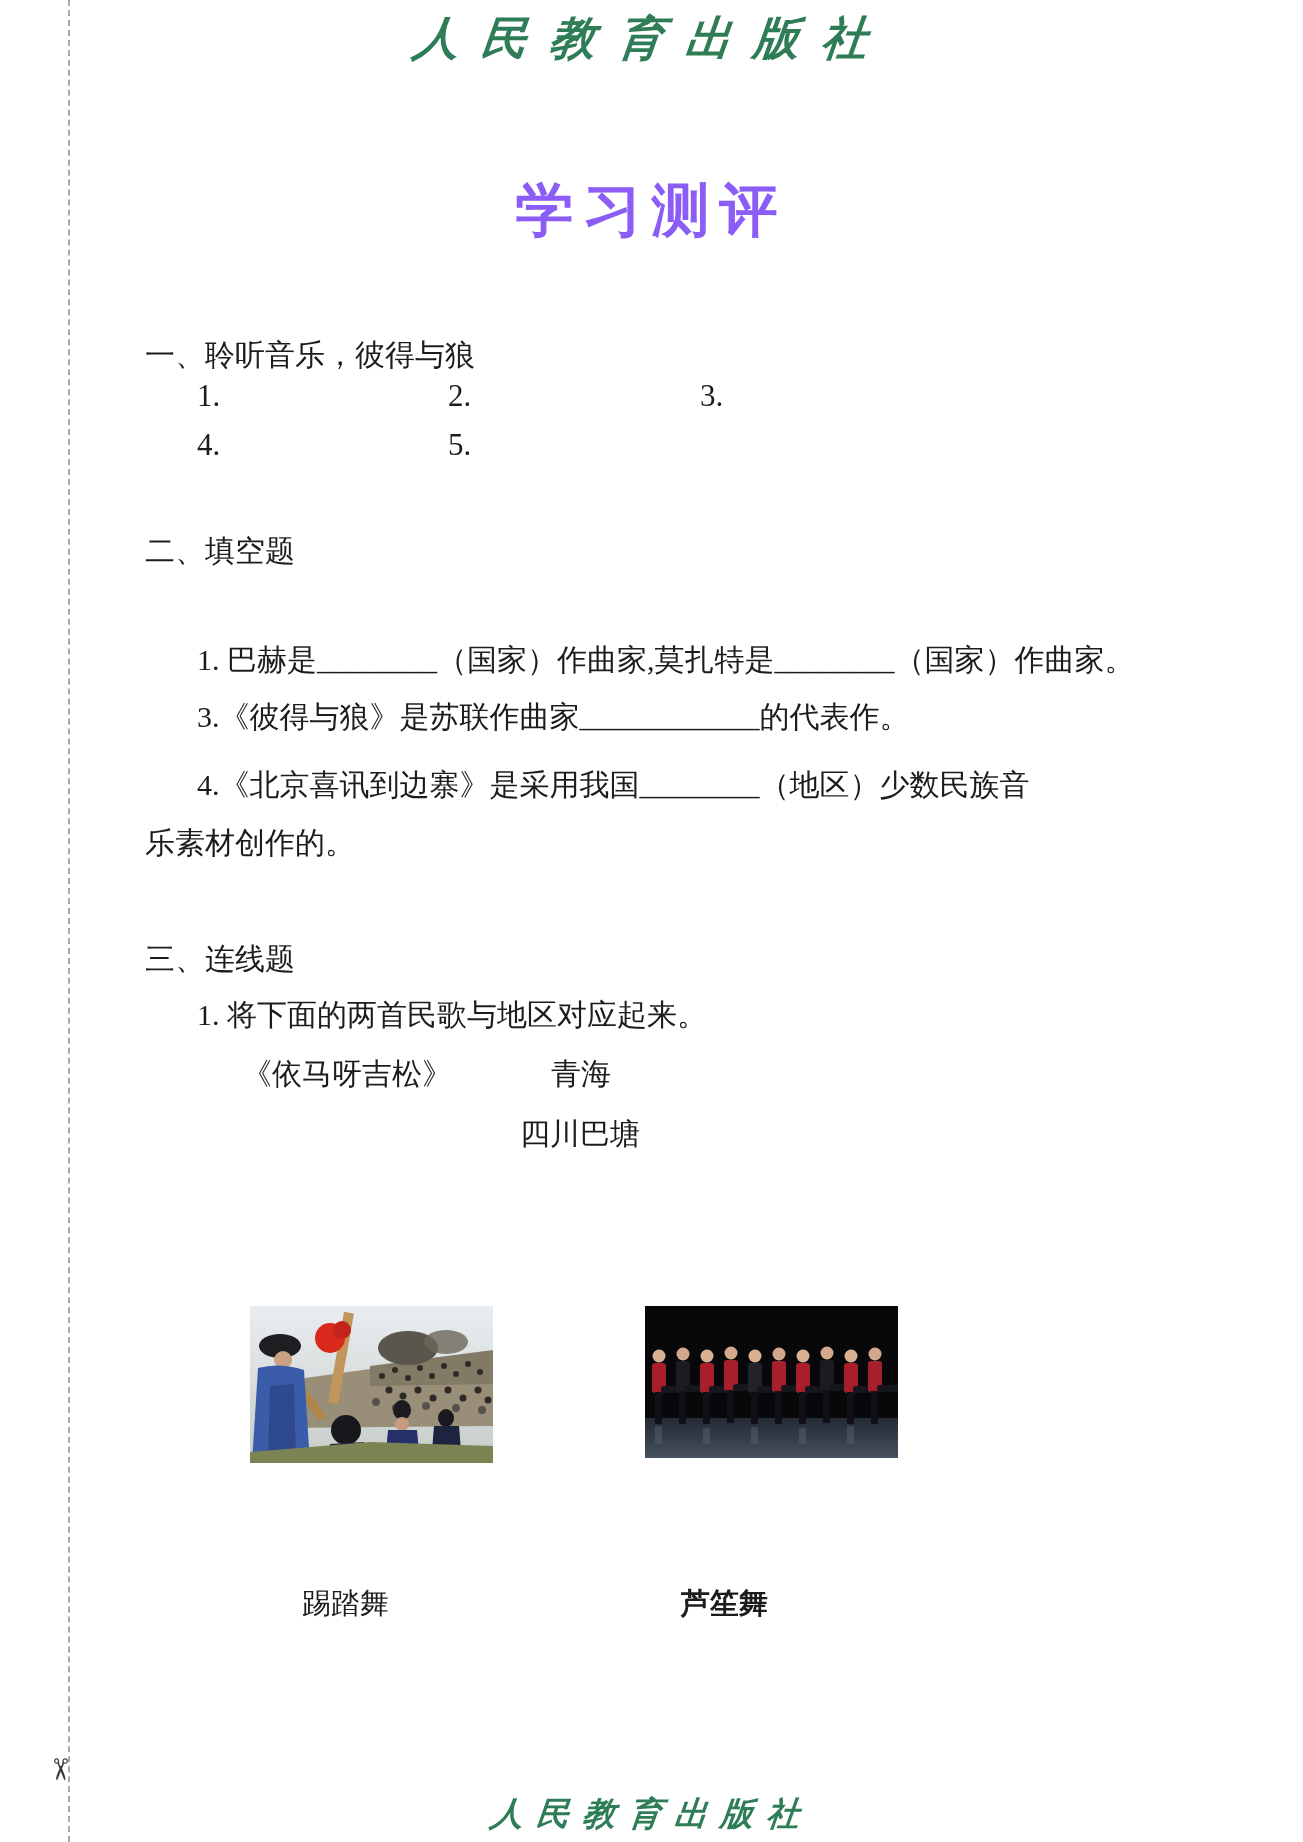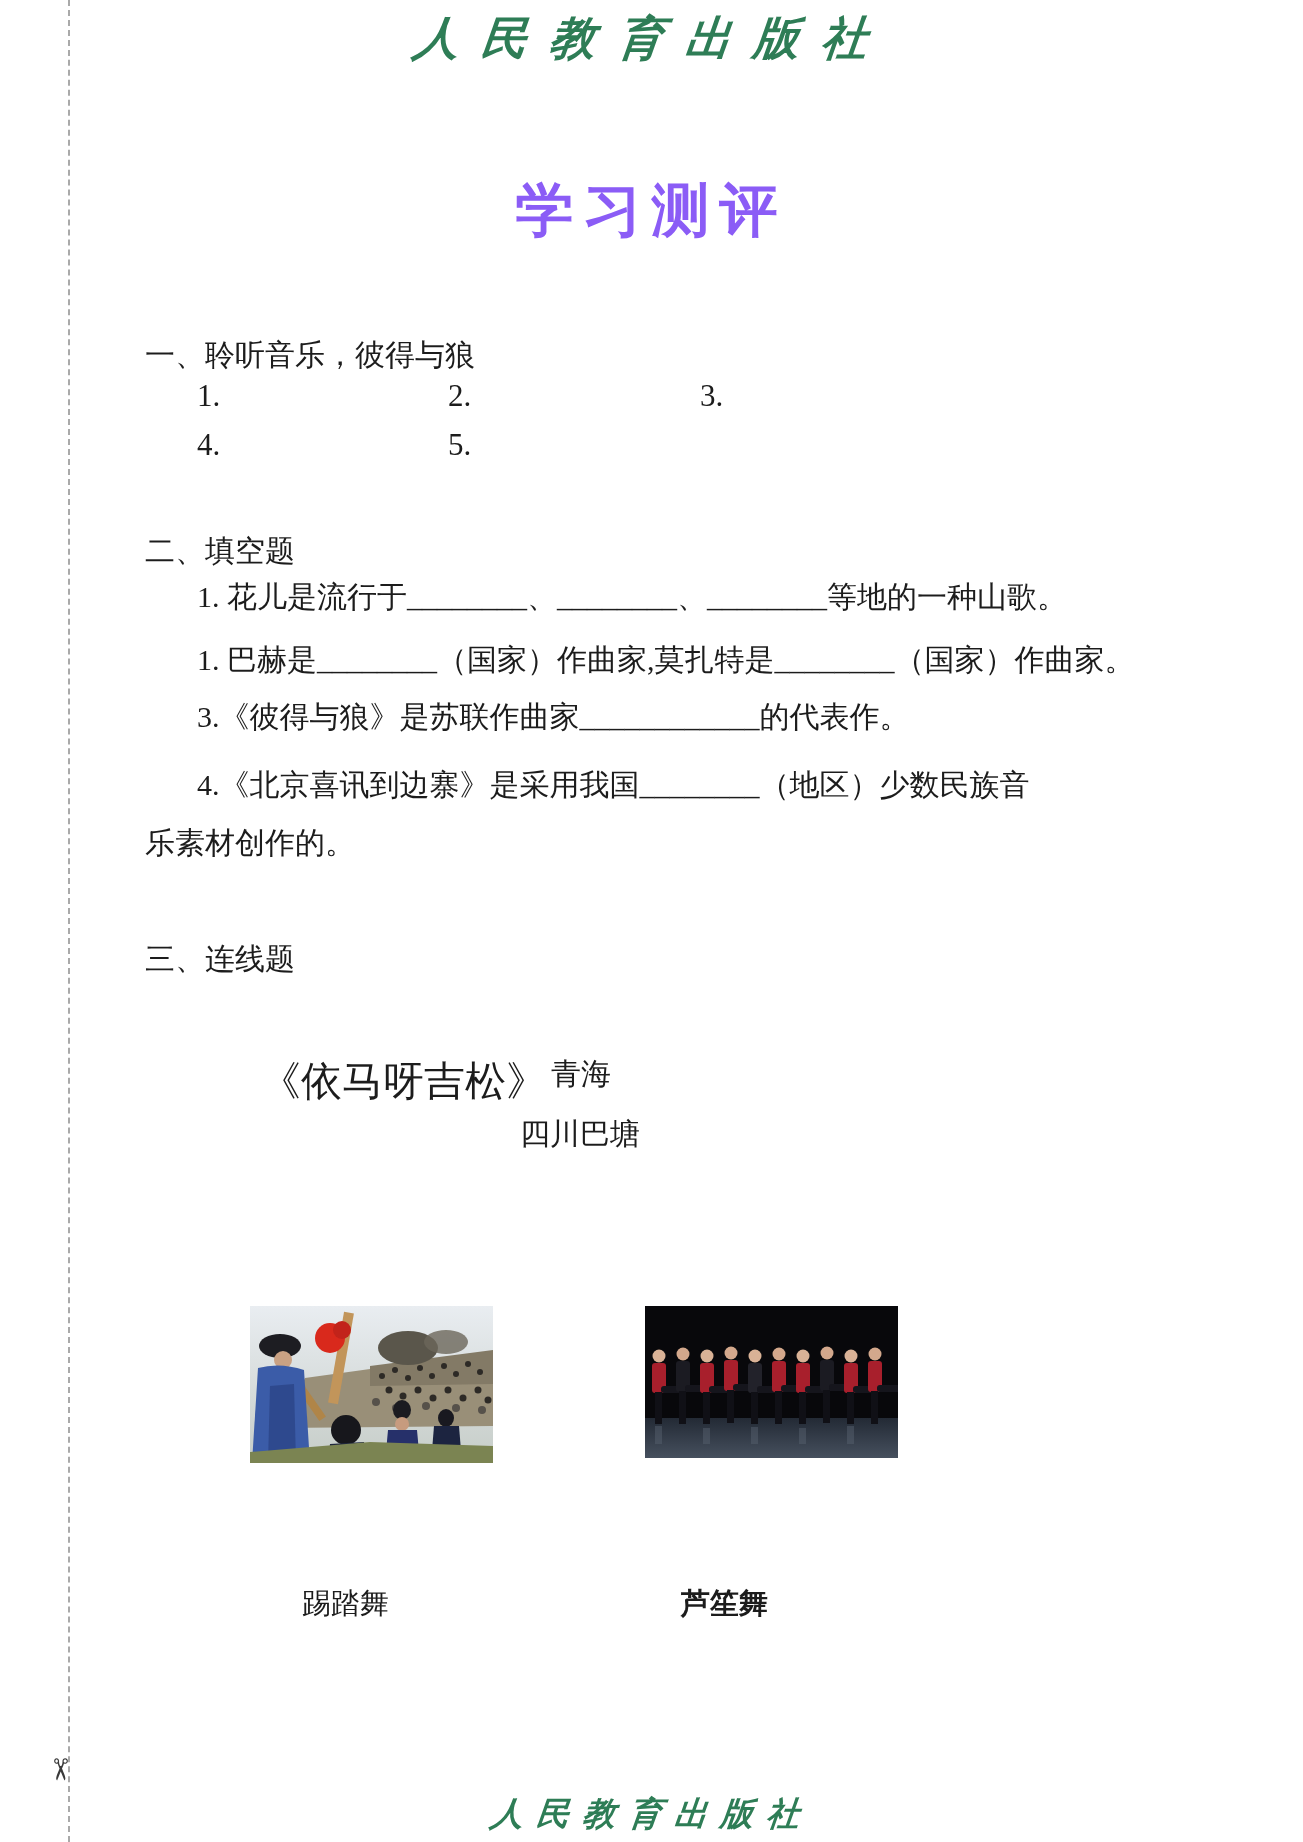--- a/index.html
+++ b/index.html
@@ -61,21 +61,21 @@
   .num-item { position: absolute; font-size: 31px; }
   .para {
     position: absolute;
     left: 145px; top: 756px;
     width: 900px;
     font-size: 30px;
     line-height: 58px;
     text-indent: 52px;
     white-space: normal;
   }
-  .pair-song { position: absolute; left: 260px; font-size: 41px; }
+  .pair-song { position: absolute; left: 242px; font-size: 30px; }
   .pair-region { position: absolute; left: 520px; font-size: 30px; }
   .photo {
     position: absolute;
     display: block;
   }
   .photo svg { display: block; width: 100%; height: 100%; }
   .caption { position: absolute; font-size: 29px; }
 </style>
 </head>
 <body>
@@ -90,26 +90,26 @@
   <h1 class="page-title">学习测评</h1>
 
   <div class="line heading" style="top:336px;">一、聆听音乐，彼得与狼</div>
   <span class="num-item" style="left:197px; top:378px;">1.</span>
   <span class="num-item" style="left:448px; top:378px;">2.</span>
   <span class="num-item" style="left:700px; top:378px;">3.</span>
   <span class="num-item" style="left:197px; top:427px;">4.</span>
   <span class="num-item" style="left:448px; top:427px;">5.</span>
 
   <div class="line heading" style="top:532px;">二、填空题</div>
-  <div class="line indented" style="top:578px;">1. 花儿是流行于________、________、________等地的一种山歌。</div>
   <div class="line indented" style="top:641px;">1. 巴赫是________（国家）作曲家,莫扎特是________（国家）作曲家。</div>
   <div class="line indented" style="top:698px;">3.《彼得与狼》是苏联作曲家____________的代表作。</div>
   <div class="para">4.《北京喜讯到边寨》是采用我国________（地区）少数民族音乐素材创作的。</div>
 
   <div class="line heading" style="top:940px;">三、连线题</div>
+  <div class="line indented" style="top:996px;">1. 将下面的两首民歌与地区对应起来。</div>
 
   <div class="pair-song" style="top:1054px;">《依马呀吉松》</div>
   <div class="pair-region" style="top:1054px;margin-left:31px;">青海</div>
   <div class="pair-region" style="top:1114px;">四川巴塘</div>
 
 
   <div class="photo" style="left:250px; top:1306px; width:243px; height:157px;">
     <svg viewBox="0 0 243 157" preserveAspectRatio="none" aria-hidden="true">
       <defs>
         <linearGradient id="sky1" x1="0" y1="0" x2="0" y2="1">

